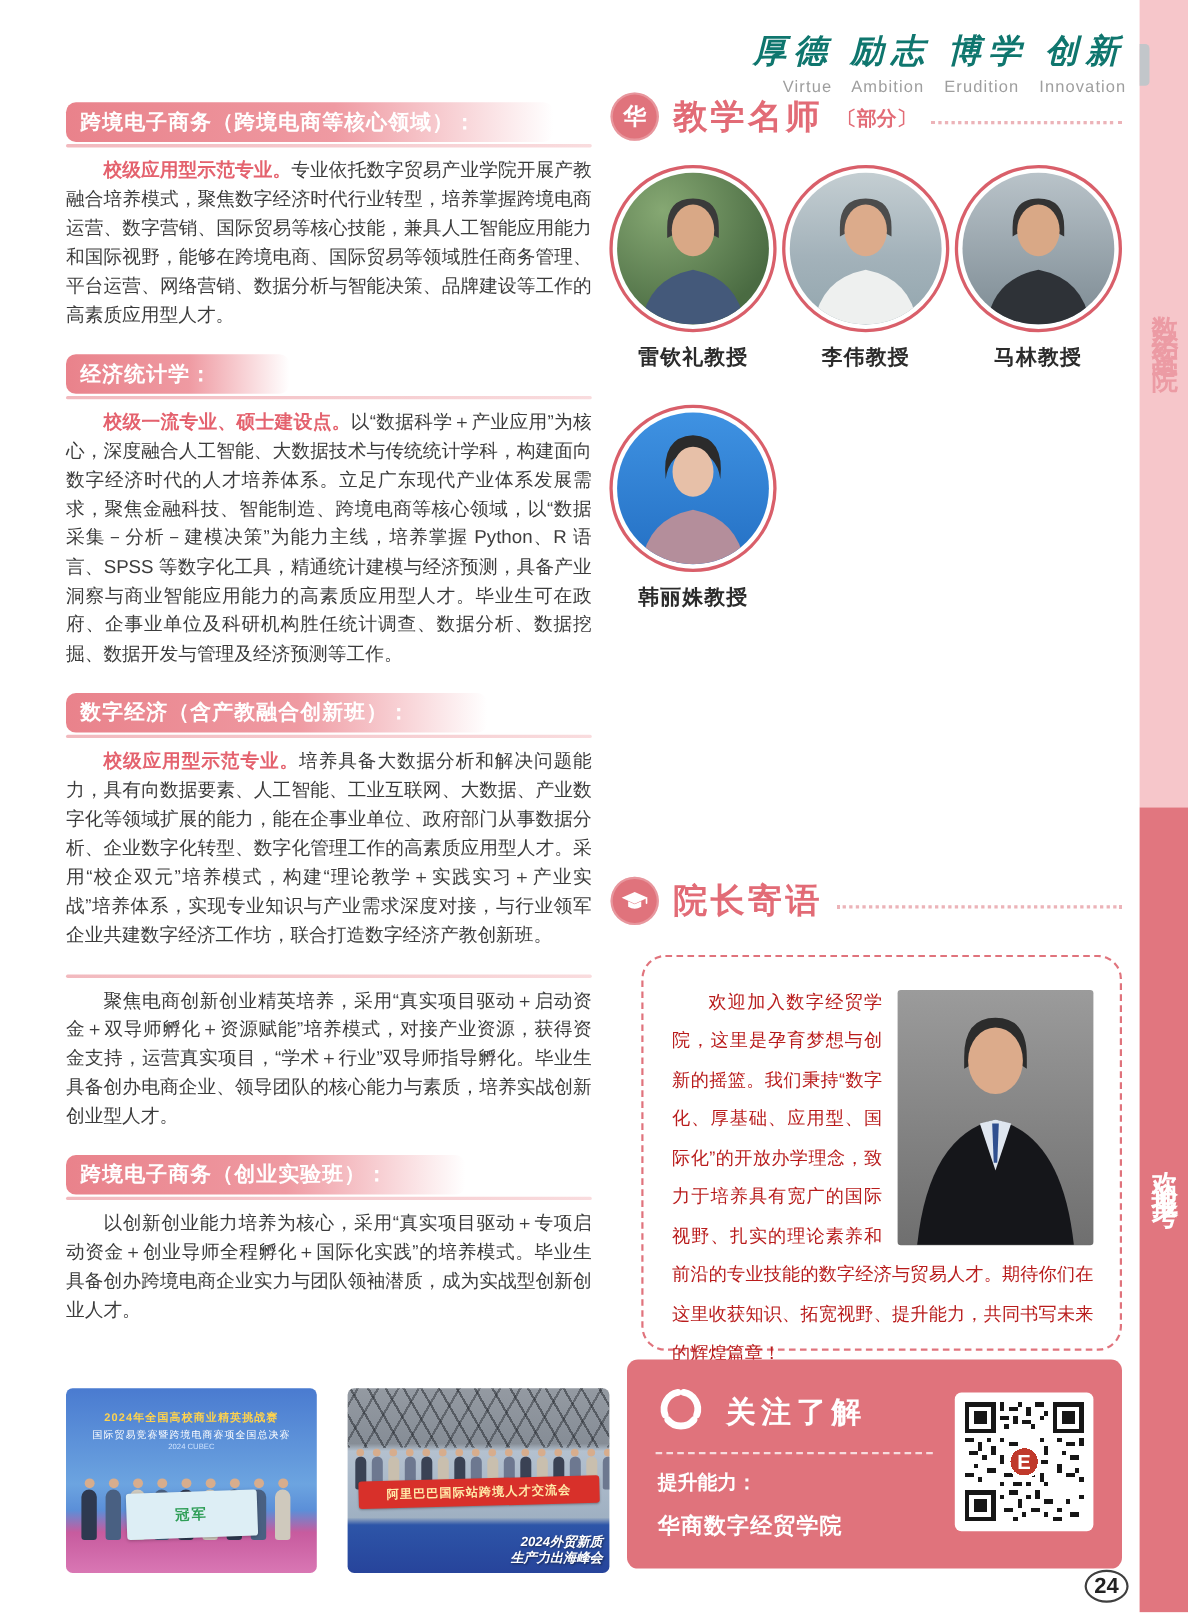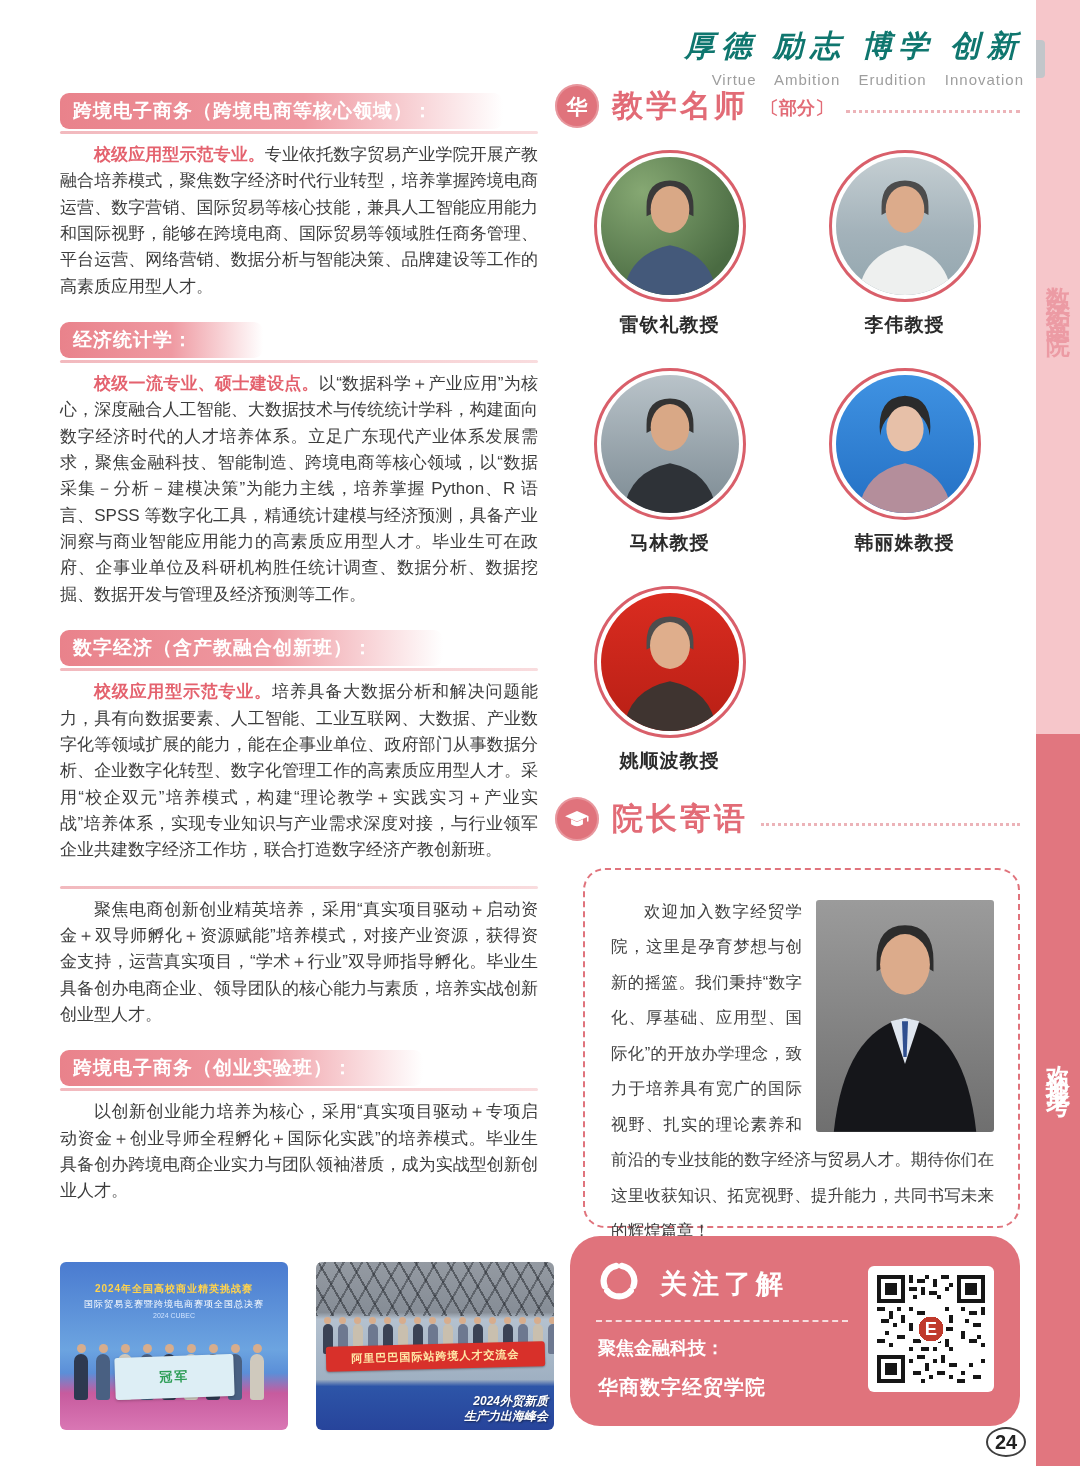--- a/index.html
+++ b/index.html
@@ -38,44 +38,44 @@
   .rc-header{position:absolute;left:555px;width:465px;display:flex;align-items:center;gap:13px;}
   .hdr-icon{flex:0 0 auto;width:44px;height:44px;border-radius:50%;background:#e0737c;
             display:flex;align-items:center;justify-content:center;box-shadow:inset 0 0 0 2px rgba(255,255,255,.25);}
   .hdr-icon .glyph{color:#fff;font-weight:700;font-size:21px;line-height:1;}
   .hdr-title{font-size:31px;font-weight:700;color:#e26b76;letter-spacing:3px;white-space:nowrap;}
   .hdr-part{font-size:18px;font-weight:700;color:#e26b76;white-space:nowrap;margin-top:4px;}
   .hdr-dots{flex:1;border-top:3px dotted #ecb3b8;margin-top:10px;}
 
   
   .t-grid{position:absolute;left:552px;top:150px;width:470px;display:grid;
-          grid-template-columns:1fr 1fr;row-gap:30px;justify-items:center;}
+          grid-template-columns:1fr 1fr 1fr;row-gap:30px;justify-items:center;}
   .t-cell{display:flex;flex-direction:column;align-items:center;}
   .t-ring{width:138px;height:138px;border-radius:50%;border:3px solid #d95f6a;
           padding:4px;background:#fff;}
   .t-photo{width:138px;height:138px;border-radius:50%;overflow:hidden;position:relative;}
   .t-photo svg{position:absolute;inset:0;}
   .bg-0{background:radial-gradient(circle at 30% 25%,#86a873,#4a6b42 75%);}
   .bg-1{background:linear-gradient(180deg,#c4ced2 0%,#a3b2ba 55%,#93a6ae 100%);}
   .bg-2{background:linear-gradient(180deg,#b9c3c9 0%,#8e9ba3 70%,#7d8b93 100%);}
   .bg-3{background:linear-gradient(180deg,#3f92e2,#2470c4);}
   .bg-4{background:linear-gradient(180deg,#da2c20,#b81f15);}
   .bg-5{background:linear-gradient(180deg,#b3d4ee,#8fc0e6);}
   .t-name{margin-top:10px;font-size:19px;font-weight:700;color:#2b2b2b;letter-spacing:1px;}
 
   
   .dean-box{position:absolute;left:583px;top:868px;width:437px;height:360px;box-sizing:border-box;
             border:2px dashed #e0737c;border-radius:22px;padding:24px 24px 16px 26px;}
   .dean-photo{float:right;width:178px;height:232px;margin:6px 0 8px 14px;border-radius:3px;
               position:relative;overflow:hidden;background:linear-gradient(180deg,#9b9b9b,#6f6f6f);}
-  .dean-msg{margin:0;font-size:16.5px;line-height:2.15;text-align:justify;text-indent:2em;color:#404040;}
+  .dean-msg{margin:0;font-size:16.5px;line-height:2.15;text-align:justify;text-indent:2em;color:#b91c1c;}
   .dean-sign{clear:none;text-align:right;font-weight:700;font-size:17px;margin-top:4px;color:#2c2c2c;}
 
   
-  .follow{position:absolute;left:570px;top:1236px;width:450px;height:190px;background:#e0737c;border-radius:30px;}
+  .follow{position:absolute;left:570px;top:1236px;width:450px;height:190px;background:#e0737c;border-radius:10px;}
   .f-logo{position:absolute;left:26px;top:22px;width:46px;height:46px;}
   .f-title{position:absolute;left:90px;top:30px;font-size:27px;font-weight:700;color:#fff;letter-spacing:5px;}
   .f-dash{position:absolute;left:26px;top:84px;width:252px;border-top:2px dashed rgba(255,255,255,.75);}
   .f-label{position:absolute;left:28px;top:100px;font-size:18px;font-weight:700;color:#fff;}
   .f-account{position:absolute;left:28px;top:138px;font-size:20px;font-weight:700;color:#fff;letter-spacing:1px;}
   .f-qr{position:absolute;right:26px;top:30px;width:126px;height:126px;background:#fff;border-radius:6px;padding:5px;box-sizing:border-box;}
 
   
   .gallery{position:absolute;left:60px;top:1262px;display:flex;gap:28px;}
   .photo{position:relative;overflow:hidden;border-radius:6px;}
@@ -217,32 +217,20 @@
           <svg viewBox="0 0 100 100">
             <path d="M32 44 Q29 16 50 15 Q71 16 68 44 Q66 27 50 26 Q34 27 32 44 Z" fill="#2b2b2b"></path>
             <ellipse cx="50" cy="39" rx="13.5" ry="16.5" fill="#e7c0a8"></ellipse>
             <path d="M16 100 Q20 70 50 64 Q80 70 84 100 Z" fill="#b48e9b"></path>
           </svg>
         </div>
       </div>
       <div class="t-name">韩丽姝教授</div>
     </div>
 
-    <div class="t-cell">
-      <div class="t-ring">
-        <div class="t-photo bg-4">
-          <svg viewBox="0 0 100 100">
-            <path d="M33 36 Q33 17 50 17 Q67 17 67 36 L67 41 Q50 32 33 41 Z" fill="#4d4d4d"></path>
-            <ellipse cx="50" cy="38" rx="14.5" ry="17" fill="#dfae8c"></ellipse>
-            <path d="M16 100 Q20 70 50 64 Q80 70 84 100 Z" fill="#3f3430"></path>
-          </svg>
-        </div>
-      </div>
-      <div class="t-name">姚顺波教授</div>
-    </div>
 
 
   </div>
 
   <div class="rc-header" style="top:797px;">
     <div class="hdr-icon">
       <svg viewBox="0 0 48 48" width="30" height="30">
         <polygon points="24,11 43,19.5 24,28 5,19.5" fill="#fff"></polygon>
         <path d="M14.5,24.5 L14.5,32.5 Q24,38.5 33.5,32.5 L33.5,24.5 L24,28.8 Z" fill="#fff"></path>
         <rect x="40" y="19.5" width="2.4" height="9" rx="1.2" fill="#fff"></rect>
@@ -271,21 +259,21 @@
       <svg viewBox="0 0 48 48" width="46" height="46">
         <g fill="none" stroke="#fff" stroke-width="6.5" stroke-linecap="round">
           <path d="M26.8 8.2 A16 16 0 0 1 39 29.5"></path>
           <path d="M36.3 34.3 A16 16 0 0 1 11.7 34.3"></path>
           <path d="M9 29.5 A16 16 0 0 1 21.2 8.2"></path>
         </g>
       </svg>
     </div>
     <div class="f-title">关注了解</div>
     <div class="f-dash"></div>
-    <div class="f-label">聚焦金融科技：</div>
+    <div class="f-label">提升能力：</div>
     <div class="f-account">华商数字经贸学院</div>
     <div class="f-qr">
       <svg viewBox="0 0 29 29" width="100%" height="100%" shape-rendering="crispEdges">
         <rect width="29" height="29" fill="#fff"></rect>
         <g fill="#161616">
           <rect x="1" y="1" width="7" height="7"></rect>
             <rect x="2" y="2" width="5" height="5" fill="#fff"></rect>
             <rect x="3" y="3" width="3" height="3"></rect>
           <rect x="21" y="1" width="7" height="7"></rect>
             <rect x="22" y="2" width="5" height="5" fill="#fff"></rect>

